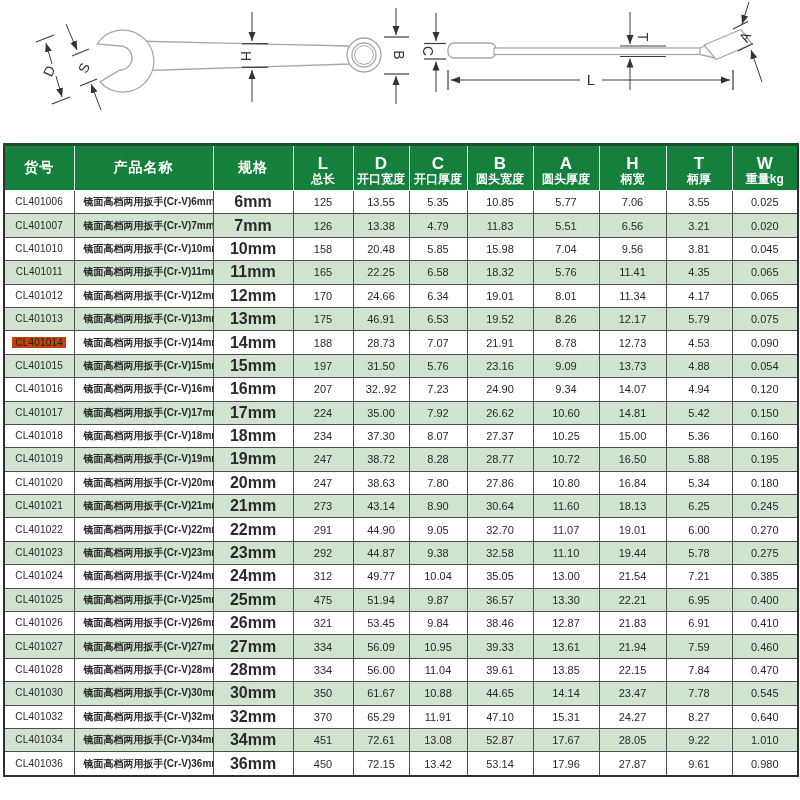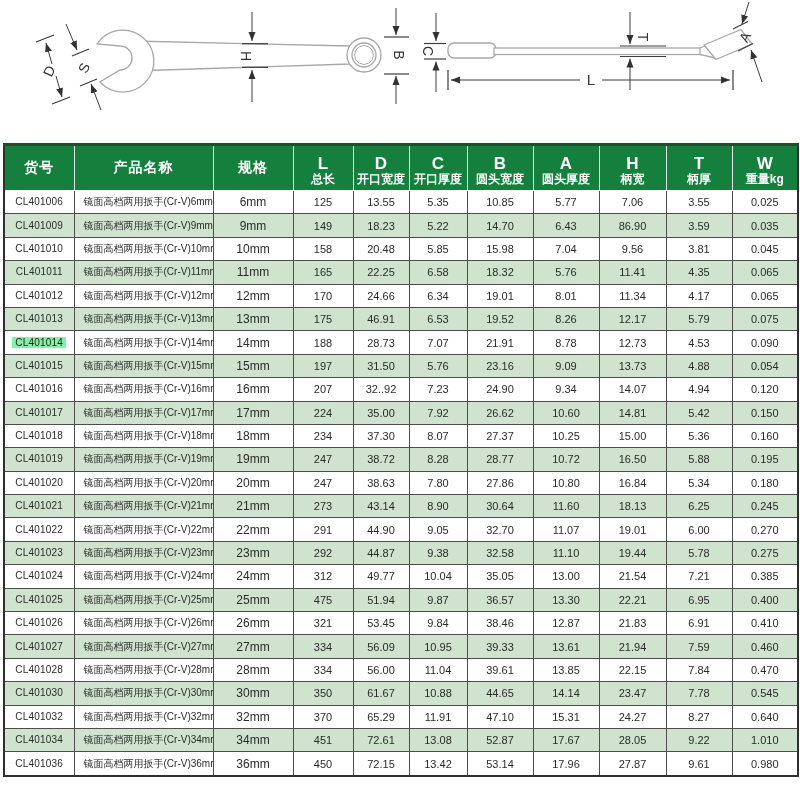--- a/index.html
+++ b/index.html
@@ -29,23 +29,23 @@
   th.hplain{font-size:14px;letter-spacing:1px;}
   .hl-letter{font-size:17px;line-height:19px;padding-top:3px;}
   .hl-sub{font-size:12px;line-height:13px;font-weight:bold;}
   tbody td{
     border:1px solid #4d4d4d;height:22.4px;padding:0;
     text-align:center;color:#2a2a2a;font-size:11px;line-height:12px;
     overflow:hidden;white-space:nowrap;
   }
   tbody tr:nth-child(even){background:#cfe3cf;}
   td.c0{font-size:10px;letter-spacing:.2px;margin-left:10px;}
-  td.c1{text-align:right;padding-left:9px;font-size:10px;}
-  td.c2{font-size:12px;}
-  .hl{background:#86efac;color:#15260c;padding:0 3px;}
+  td.c1{text-align:right;padding-left:9px;font-size:10px;font-weight:bold;}
+  td.c2{font-size:16px;font-weight:bold;}
+  .hl{background:#c2410c;color:#15260c;padding:0 3px;}
 </style>
 </head>
 <body>
 
 <div class="diagrams">
 
   <svg class="diag" style="left:0" width="420" height="143" viewBox="0 0 420 143">
     <defs>
       <marker id="arrA" viewBox="0 0 9 9" refX="9" refY="4.5" markerWidth="9" markerHeight="9" orient="auto">
         <path d="M0,1 L9,4.5 L0,8 Z" fill="#333"></path>
@@ -182,31 +182,31 @@
         <td class="c3">125</td>
         <td class="c4">13.55</td>
         <td class="c5">5.35</td>
         <td class="c6">10.85</td>
         <td class="c7">5.77</td>
         <td class="c8">7.06</td>
         <td class="c9">3.55</td>
         <td class="c10">0.025</td>
       </tr>
       <tr>
-        <td class="c0">CL401009</td>
-        <td class="c1">镜面高档两用扳手(Cr-V)9mm</td>
-        <td class="c2">9mm</td>
-        <td class="c3">149</td>
-        <td class="c4">18.23</td>
-        <td class="c5">5.22</td>
-        <td class="c6">14.70</td>
-        <td class="c7">6.43</td>
-        <td class="c8">86.90</td>
-        <td class="c9">3.59</td>
-        <td class="c10">0.035</td>
+        <td class="c0">CL401007</td>
+        <td class="c1">镜面高档两用扳手(Cr-V)7mm</td>
+        <td class="c2">7mm</td>
+        <td class="c3">126</td>
+        <td class="c4">13.38</td>
+        <td class="c5">4.79</td>
+        <td class="c6">11.83</td>
+        <td class="c7">5.51</td>
+        <td class="c8">6.56</td>
+        <td class="c9">3.21</td>
+        <td class="c10">0.020</td>
       </tr>
       <tr>
         <td class="c0">CL401010</td>
         <td class="c1">镜面高档两用扳手(Cr-V)10mm</td>
         <td class="c2">10mm</td>
         <td class="c3">158</td>
         <td class="c4">20.48</td>
         <td class="c5">5.85</td>
         <td class="c6">15.98</td>
         <td class="c7">7.04</td>

